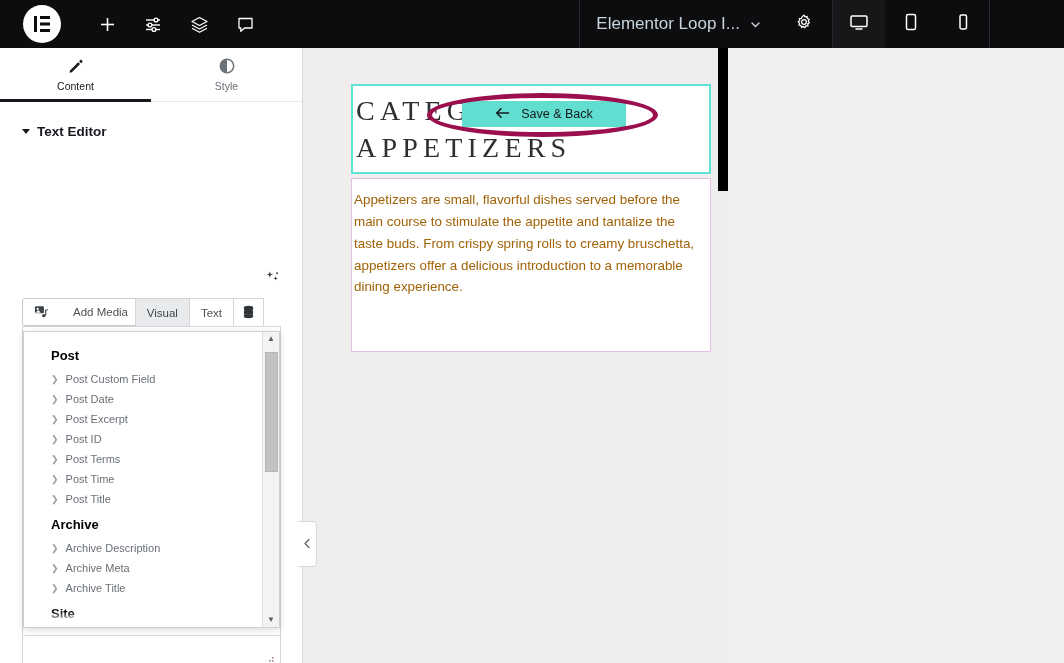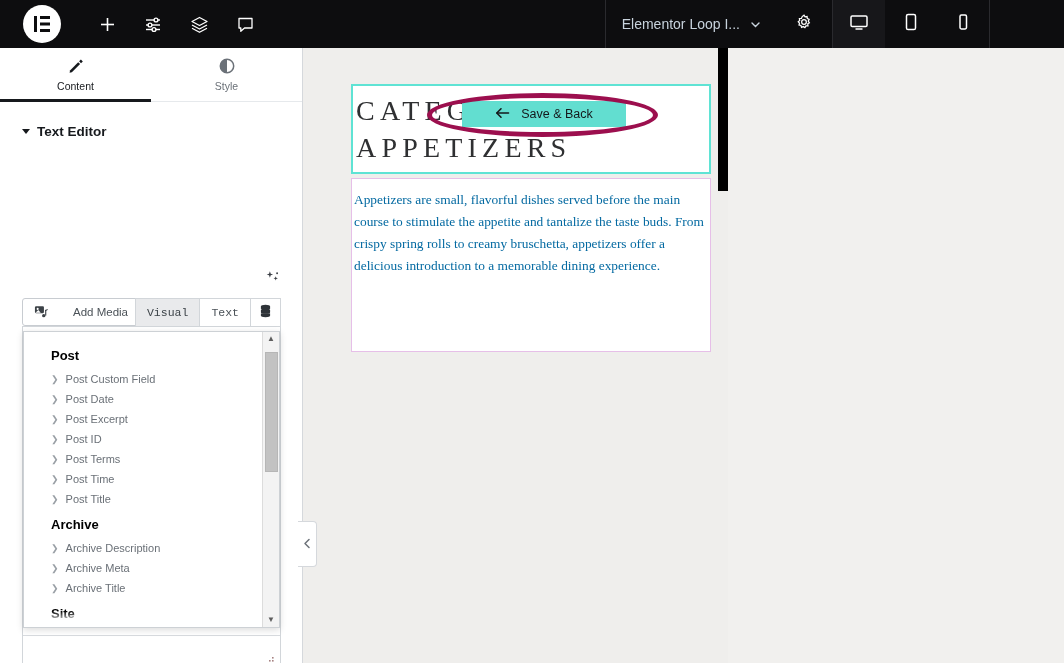--- a/index.html
+++ b/index.html
@@ -22,21 +22,21 @@
   }
   .tb-icon {
     width: 46px; height: 48px; display: flex; align-items: center; justify-content: center;
     color: #ffffff;
   }
   .tb-sep { width: 1px; height: 48px; background: #2a2a2e; }
   .tb-title-wrap {
     display: flex; align-items: center; gap: 9px; height: 48px;
     padding: 0 14px 0 16px;
   }
-  .tb-title { color: #c8d3dd; font-size: 14px; white-space: nowrap; }
+  .tb-title { color: #c8d3dd; font-size: 17px; white-space: nowrap; }
   .tb-chev { color: #c8d3dd; display: flex; align-items: center; }
   .tb-gear { width: 56px; height: 48px; display:flex; align-items:center; justify-content:center; color:#ffffff; }
   .tb-devices { display: flex; align-items: center; height: 48px; }
   .tb-dev {
     width: 52px; height: 48px; display: flex; align-items: center; justify-content: center;
     color: #ffffff;
   }
   .tb-dev.active { background: #17171a; }
   .tb-spacer { flex: 1 1 auto; }
 
@@ -76,21 +76,21 @@
   
   .mediabar {
     position: absolute; top: 250px; left: 22px; width: 259px; height: 30px;
   }
   .addmedia {
     position: absolute; left: 0; top: 0; height: 28px;
     display: flex; align-items: center; gap: 24px; padding: 0 11px;
     border: 1px solid #c8ccd1; border-radius: 3px; background: #fff;
     font-size: 11.5px; color: #4b5258; cursor: pointer;
   }
-  .tabgroup { position: absolute; right: 0; top: 0; display: flex; font-family: Liberation Mono, monospace; }
+  .tabgroup { position: absolute; right: 17px; top: 0; display: flex; }
   .ed-tab {
     height: 28px; padding: 0 11px; display: flex; align-items: center;
     font-size: 11.5px; color: #4b5258; background: #fff;
     border: 1px solid #d2d6da; border-bottom: none; cursor: pointer;
   }
   .ed-tab.active { background: #e9eaec; color: #3c4348; }
   .ed-tab + .ed-tab { border-left: none; }
   .ed-tab.icontab { padding: 0 8px; }
 
   .editor-frame {
@@ -184,21 +184,21 @@
     font-family: "Liberation Serif", serif;
     font-size: 28px; letter-spacing: 5.2px; color: #2f3032;
     line-height: 1.33; padding-left: 3px;
   }
   .widget-para {
     position: absolute; top: 130px; left: 48px; width: 360px; height: 174px;
     background: #ffffff; border: 1px solid #e6bfe8;
   }
   .para-text {
     padding: 10px 4px 0 2px; font-size: 13.4px; line-height: 1.63;
-    color: #0369a1; font-family: Liberation Serif, serif;
+    color: #a16207; font-family: Liberation Sans, sans-serif;
   }
 </style>
 </head>
 <body>
 
 <div id="app">
 
   <div class="topbar">
     <div class="tb-logo-wrap">
       <div class="tb-logo">

